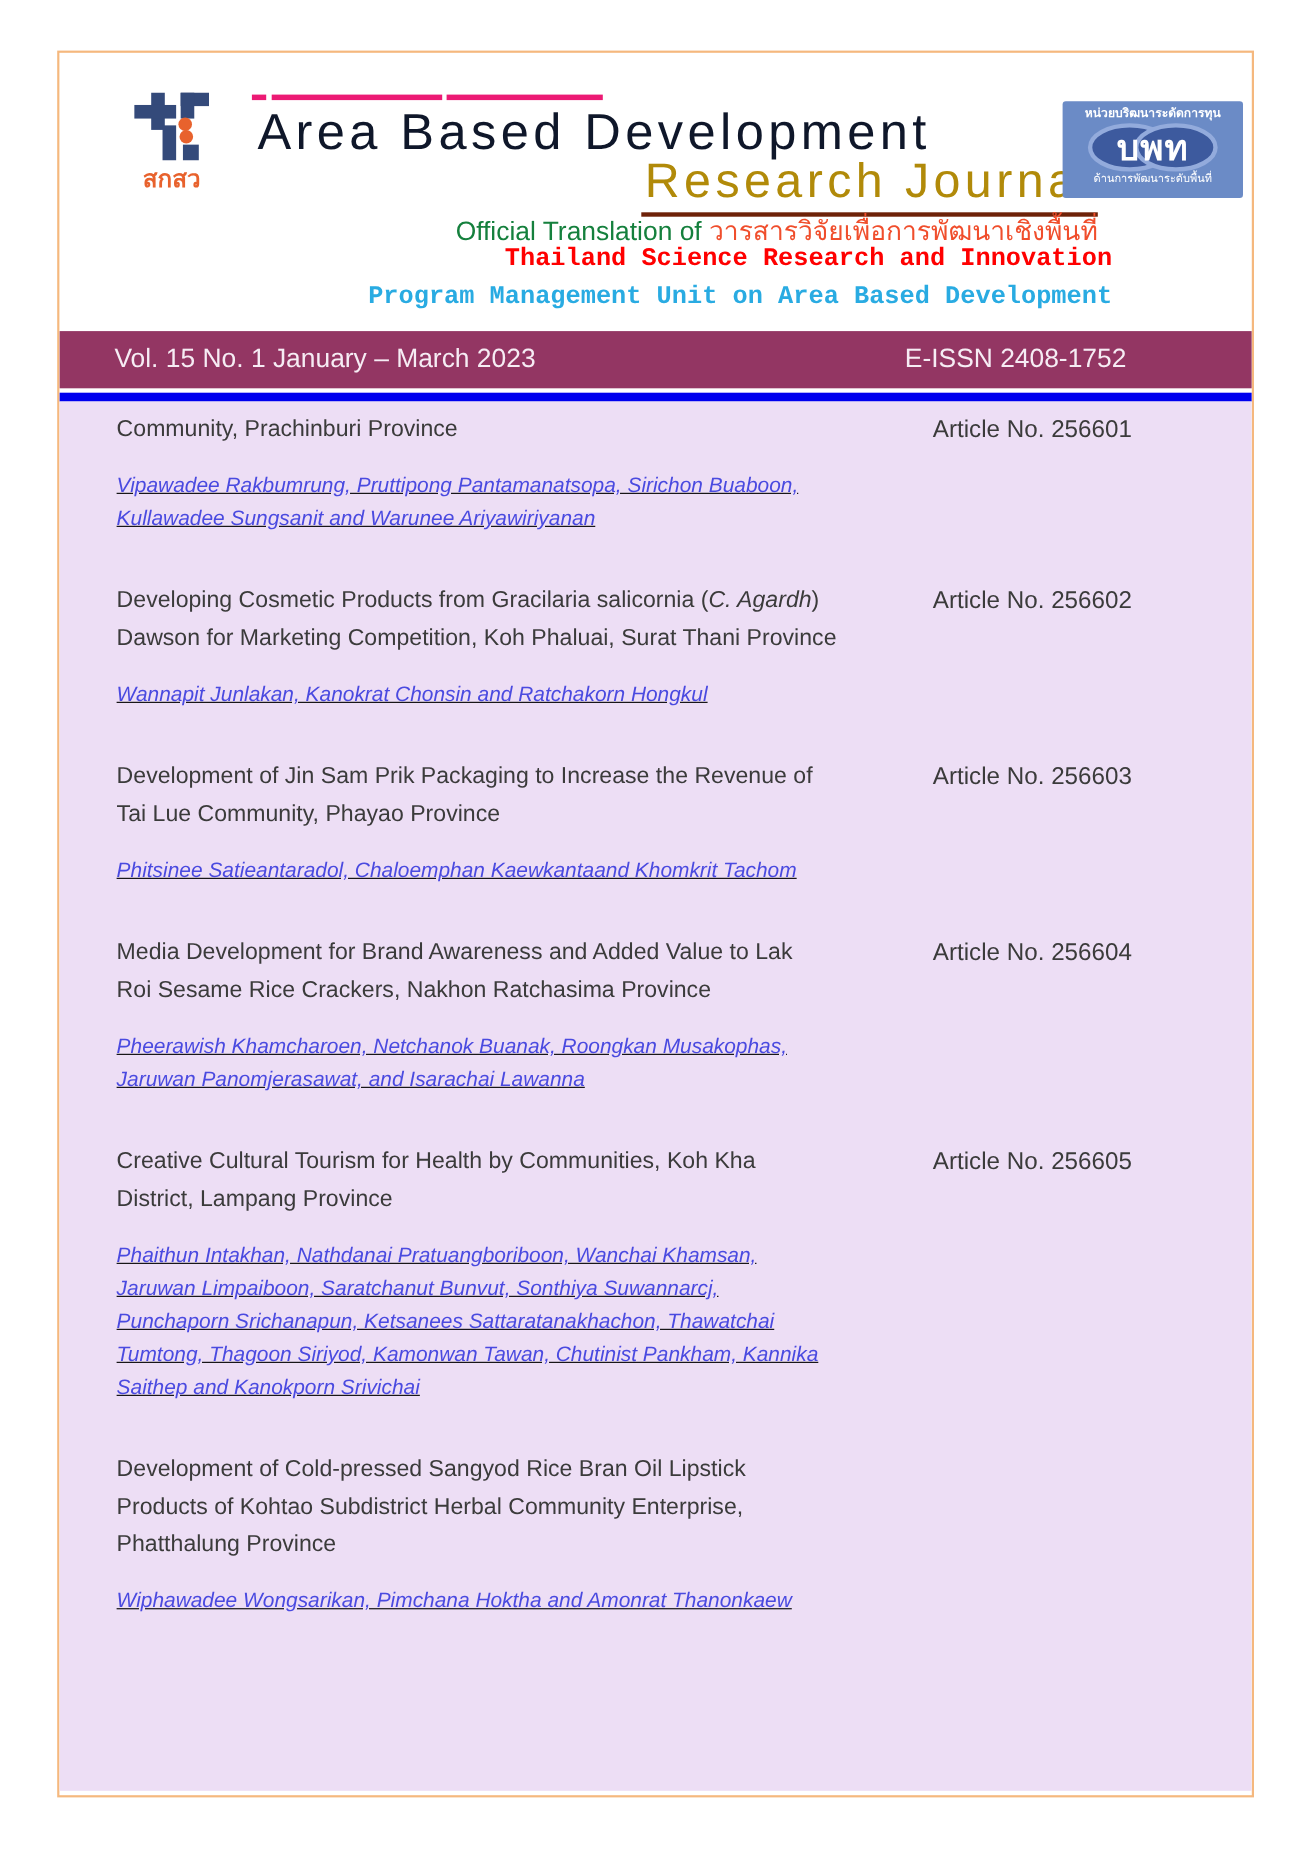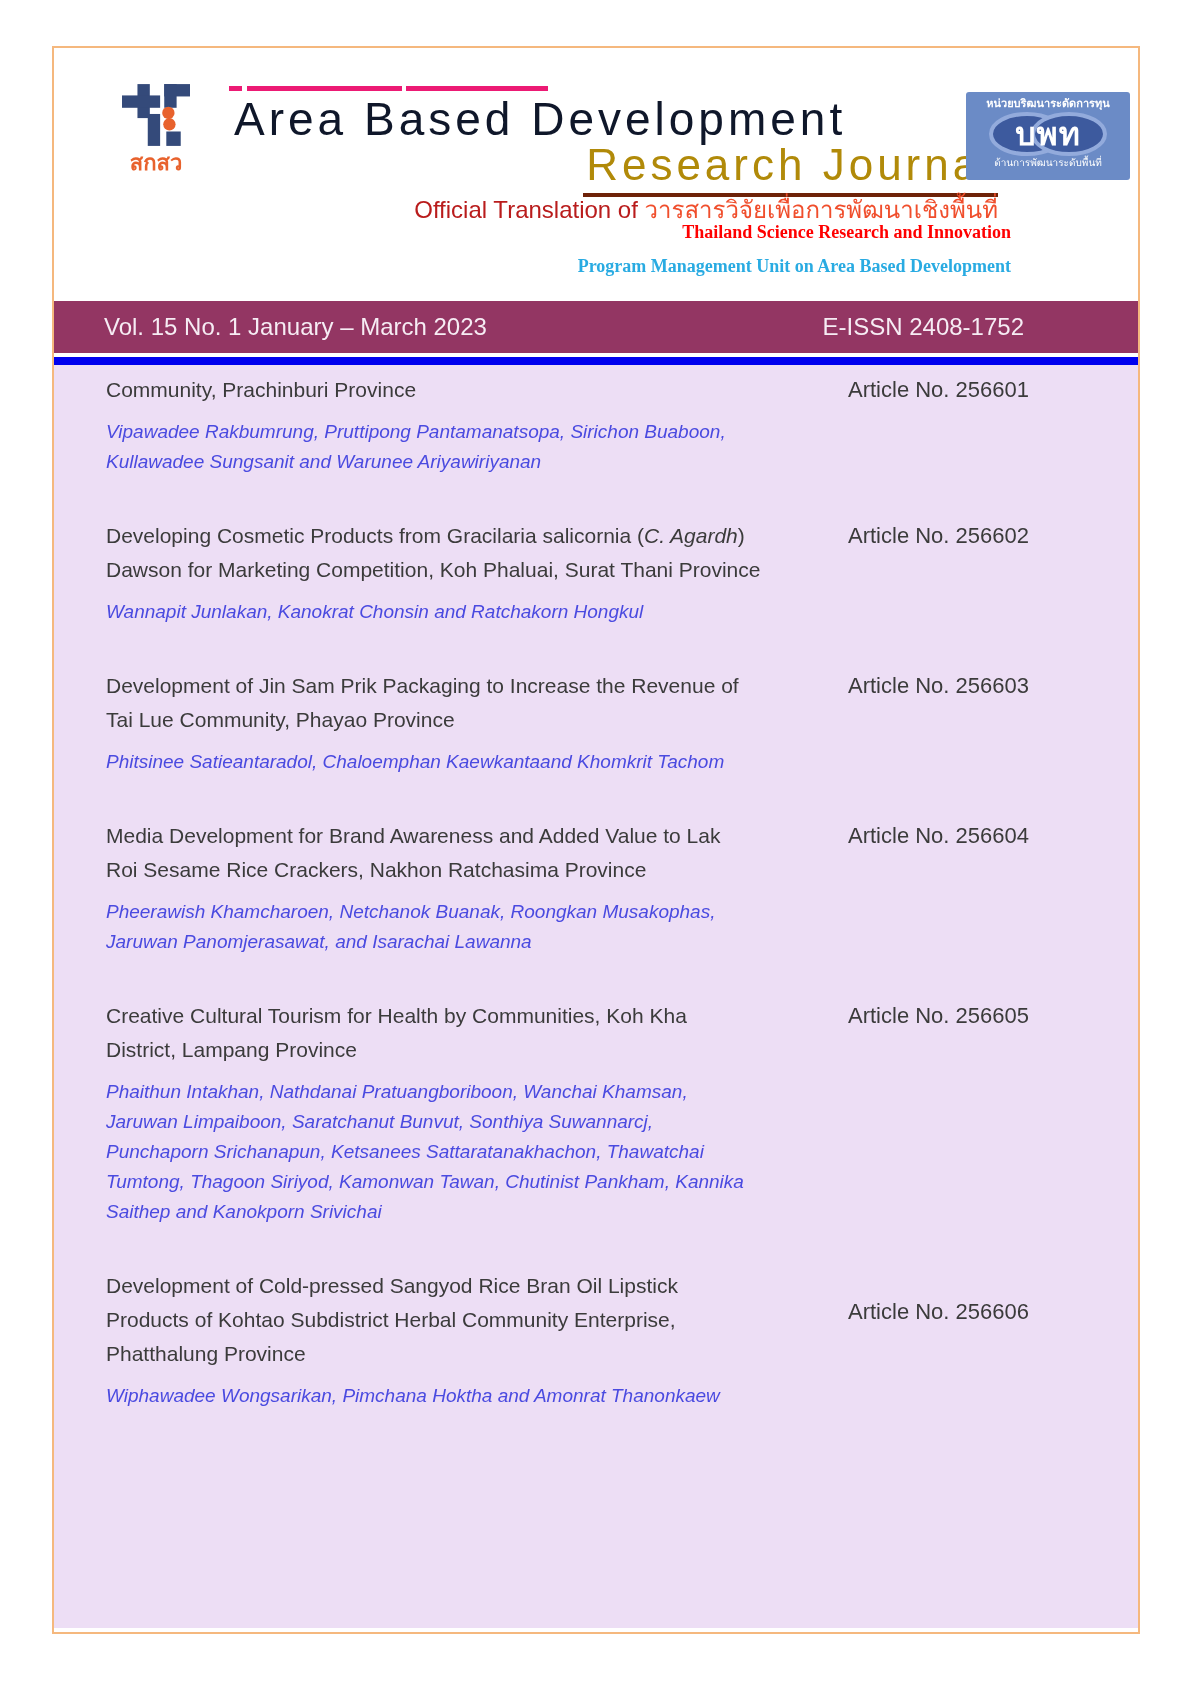--- a/index.html
+++ b/index.html
@@ -20,25 +20,25 @@
   .dash-a { left:175px; width:13px; }
   .dash-b { left:193px; width:155px; }
   .dash-c { left:352px; width:142px; }
 
   .title1 { position:absolute; left:180px; top:44px; color:#0f172a;
     font-size:46px; letter-spacing:4px; white-space:nowrap; }
   .title2 { position:absolute; right:140px; top:92px; color:#B18A09;
     font-size:44px; letter-spacing:4px; white-space:nowrap;
     border-bottom:4px solid #6E2208; padding:0 3px 3px 3px; }
   .translation { position:absolute; right:140px; top:142px; font-size:24px; white-space:nowrap; }
-  .translation .en { color:#b91c1c; }
+  .translation .en { color:#15803d; }
   .translation .th { color:#F04E2C; }
 
   .org-line { position:absolute; right:127px; white-space:nowrap;
-    font-family:Liberation Serif, serif; font-weight:bold; font-size:18px; }
+    font-family:Liberation Mono, monospace; font-weight:bold; font-size:23px; }
   .org1 { top:174px; color:#FF0000; }
   .org2 { top:208px; color:#29ABE2; }
 
   .uwn { position:absolute; left:912px; top:44px; width:164px; height:88px;
     background:#6B8BC6; border-radius:3px; color:#ffffff; text-align:center; overflow:hidden; }
   .uwn-top { font-size:11px; font-weight:bold; padding-top:5px; line-height:13px; }
   .uwn-mid { position:relative; height:46px; margin-top:1px; }
   .uwn-mid svg { position:absolute; left:50%; top:50%; transform:translate(-50%,-50%); }
   .uwn-word { position:relative; font-size:32px; font-weight:bold; line-height:46px;
     letter-spacing:1px; }
@@ -52,21 +52,21 @@
     background:#0000EE; }
 
   
   .content { position:absolute; left:0; top:317px; width:100%; height:1263px;
     background:#EDDEF5; }
   .toc { padding:8px 0 0 52px; }
   .entry { display:flex; margin-bottom:42px; }
   .entry-main { width:742px; }
   .t-line { font-size:21px; line-height:34px; color:#3B3B3B; }
   .t-line .it { font-style:italic; }
-  .entry-authors { margin-top:10px; }
+  .entry-authors { margin-top:20px;text-decoration:underline; }
   .a-line { font-size:19px; line-height:30px; color:#4A4AE0; font-style:italic; }
   .entry-no { font-size:22px; line-height:34px; color:#3B3B3B; white-space:nowrap; }
   .entry-no.offset { margin-top:26px; }
 </style>
 </head>
 <body>
 
 <div class="page">
 
   <div class="tsri-logo">
@@ -195,17 +195,16 @@
     <div class="entry-main">
       <div class="entry-title">
               <div class="t-line"><span>Development of Cold-pressed Sangyod Rice Bran Oil Lipstick</span></div>
               <div class="t-line"><span>Products of Kohtao Subdistrict Herbal Community Enterprise,</span></div>
               <div class="t-line"><span>Phatthalung Province</span></div>
             </div>
       <div class="entry-authors">
               <div class="a-line">Wiphawadee Wongsarikan, Pimchana Hoktha and Amonrat Thanonkaew</div>
             </div>
     </div>
-    <div class="entry-no offset">Article No. 256606</div>
   </div>
 </div>
   </div>
 </div>
 
 </body></html>

